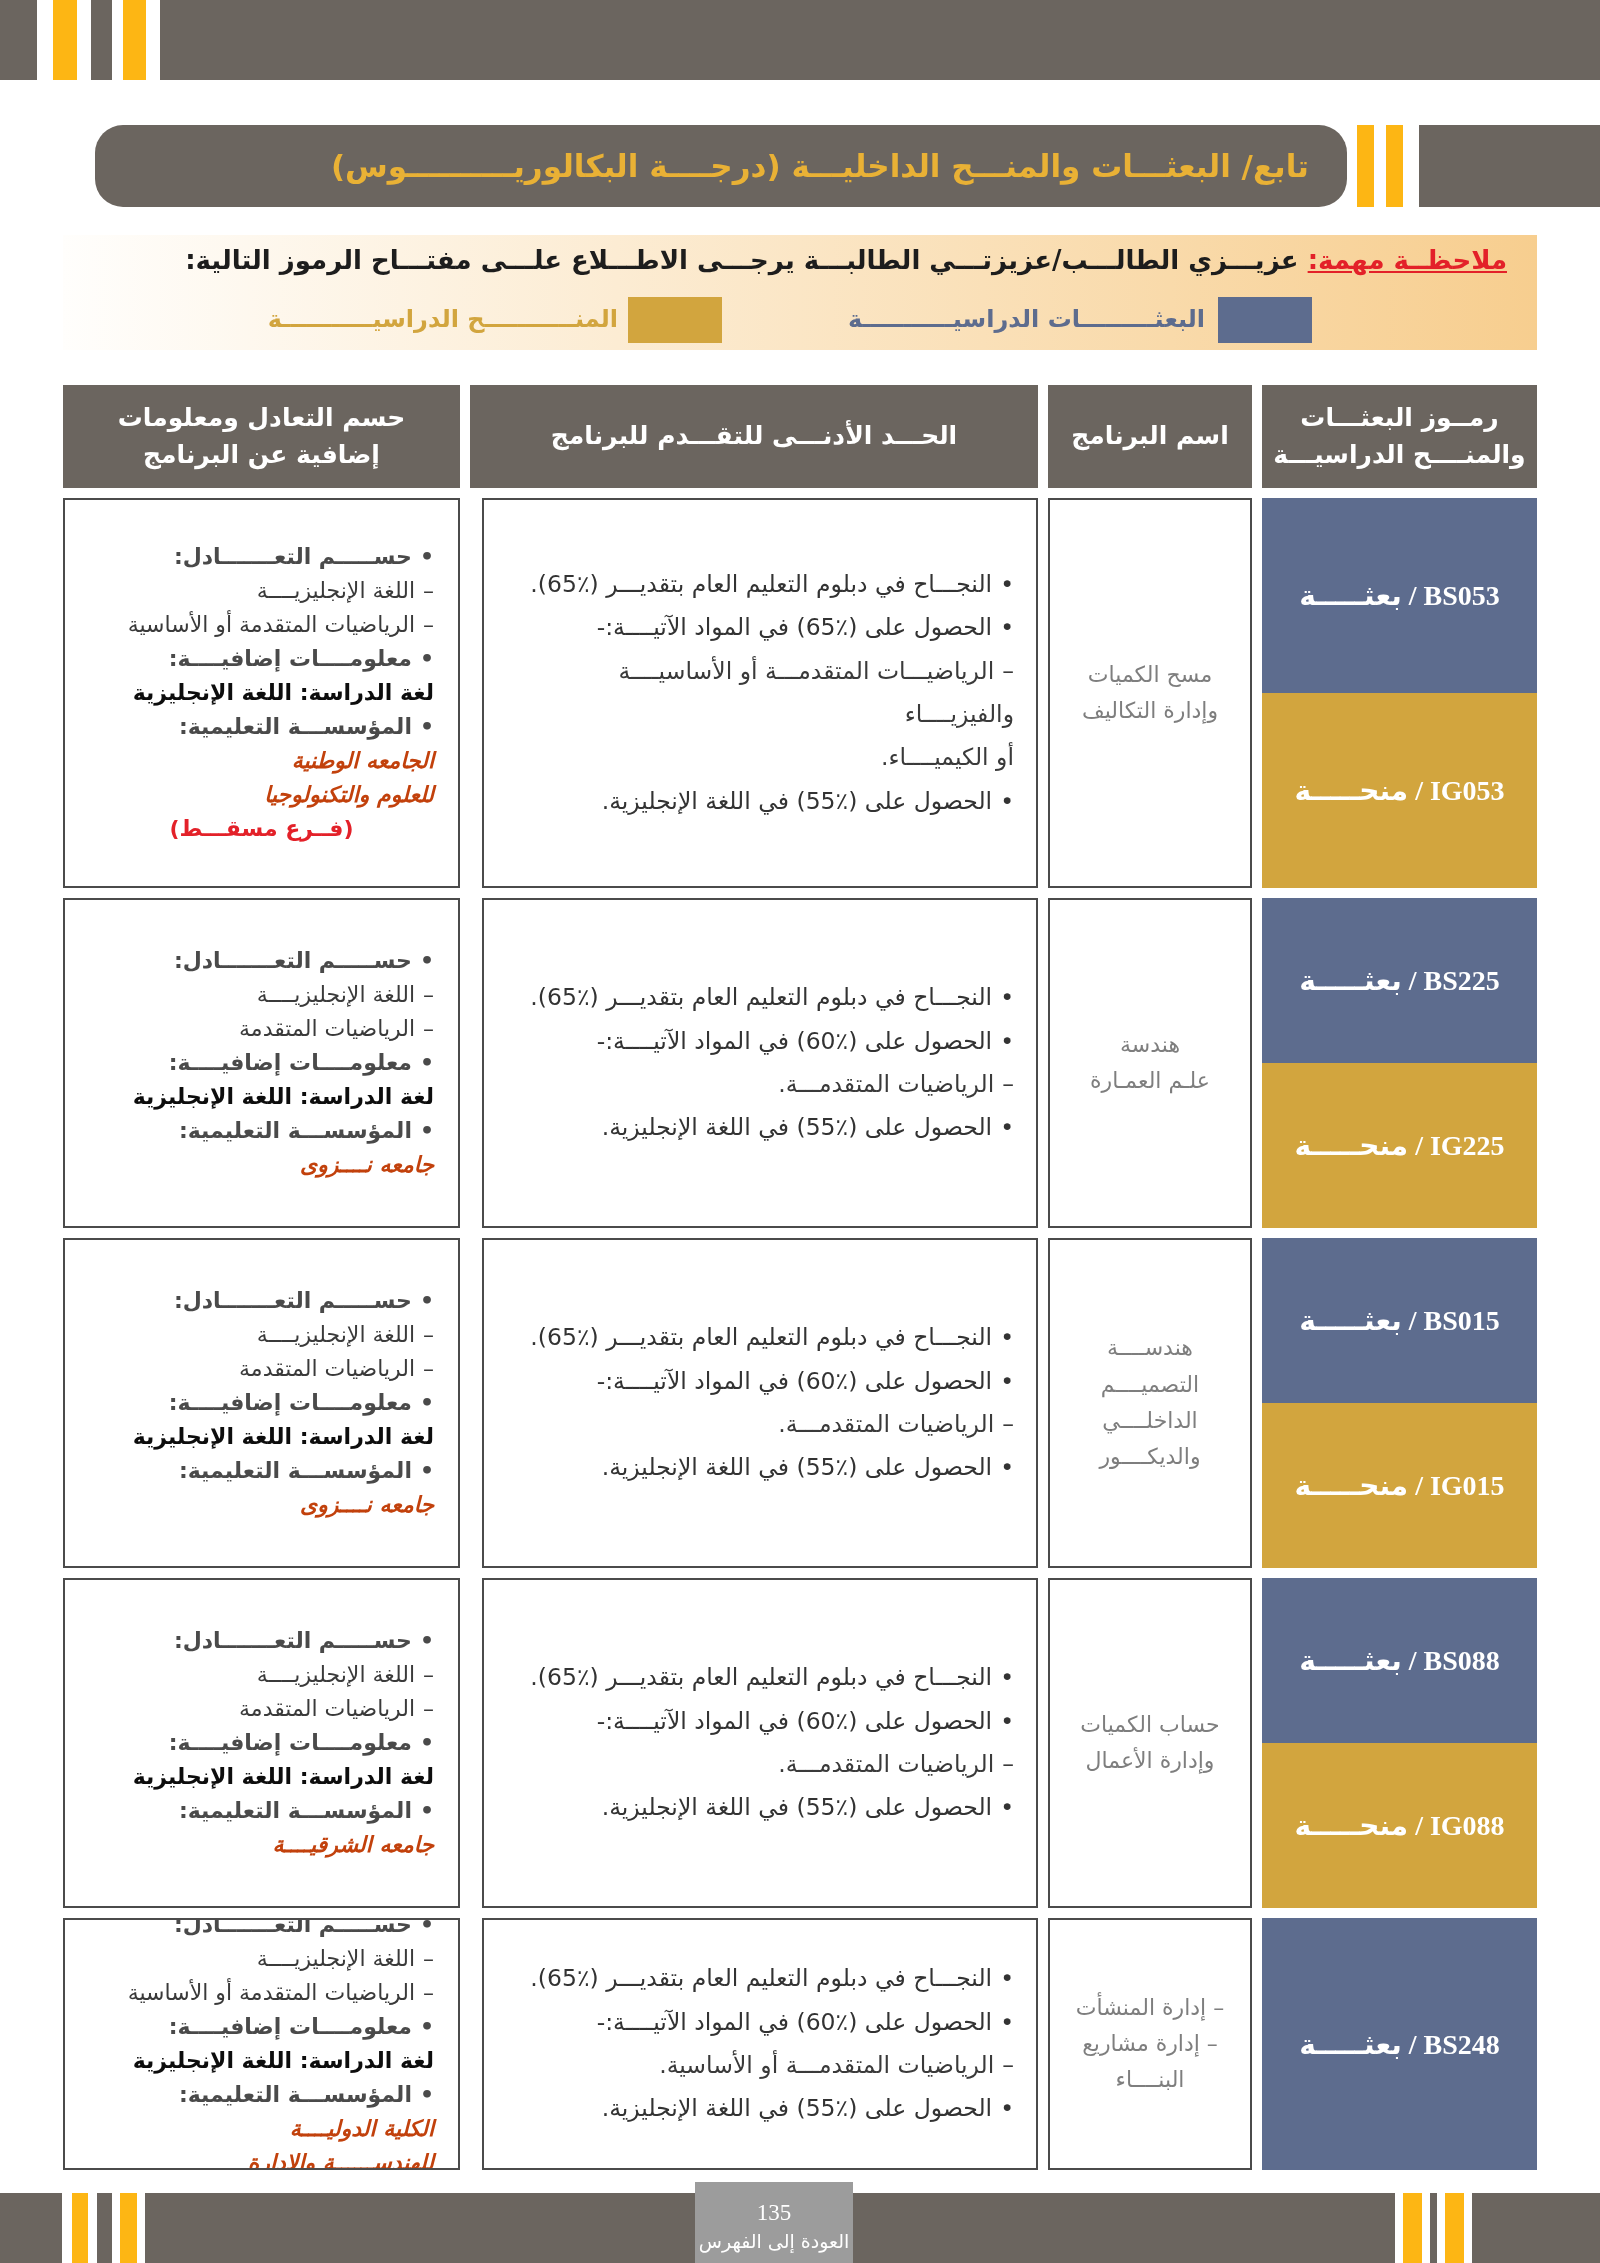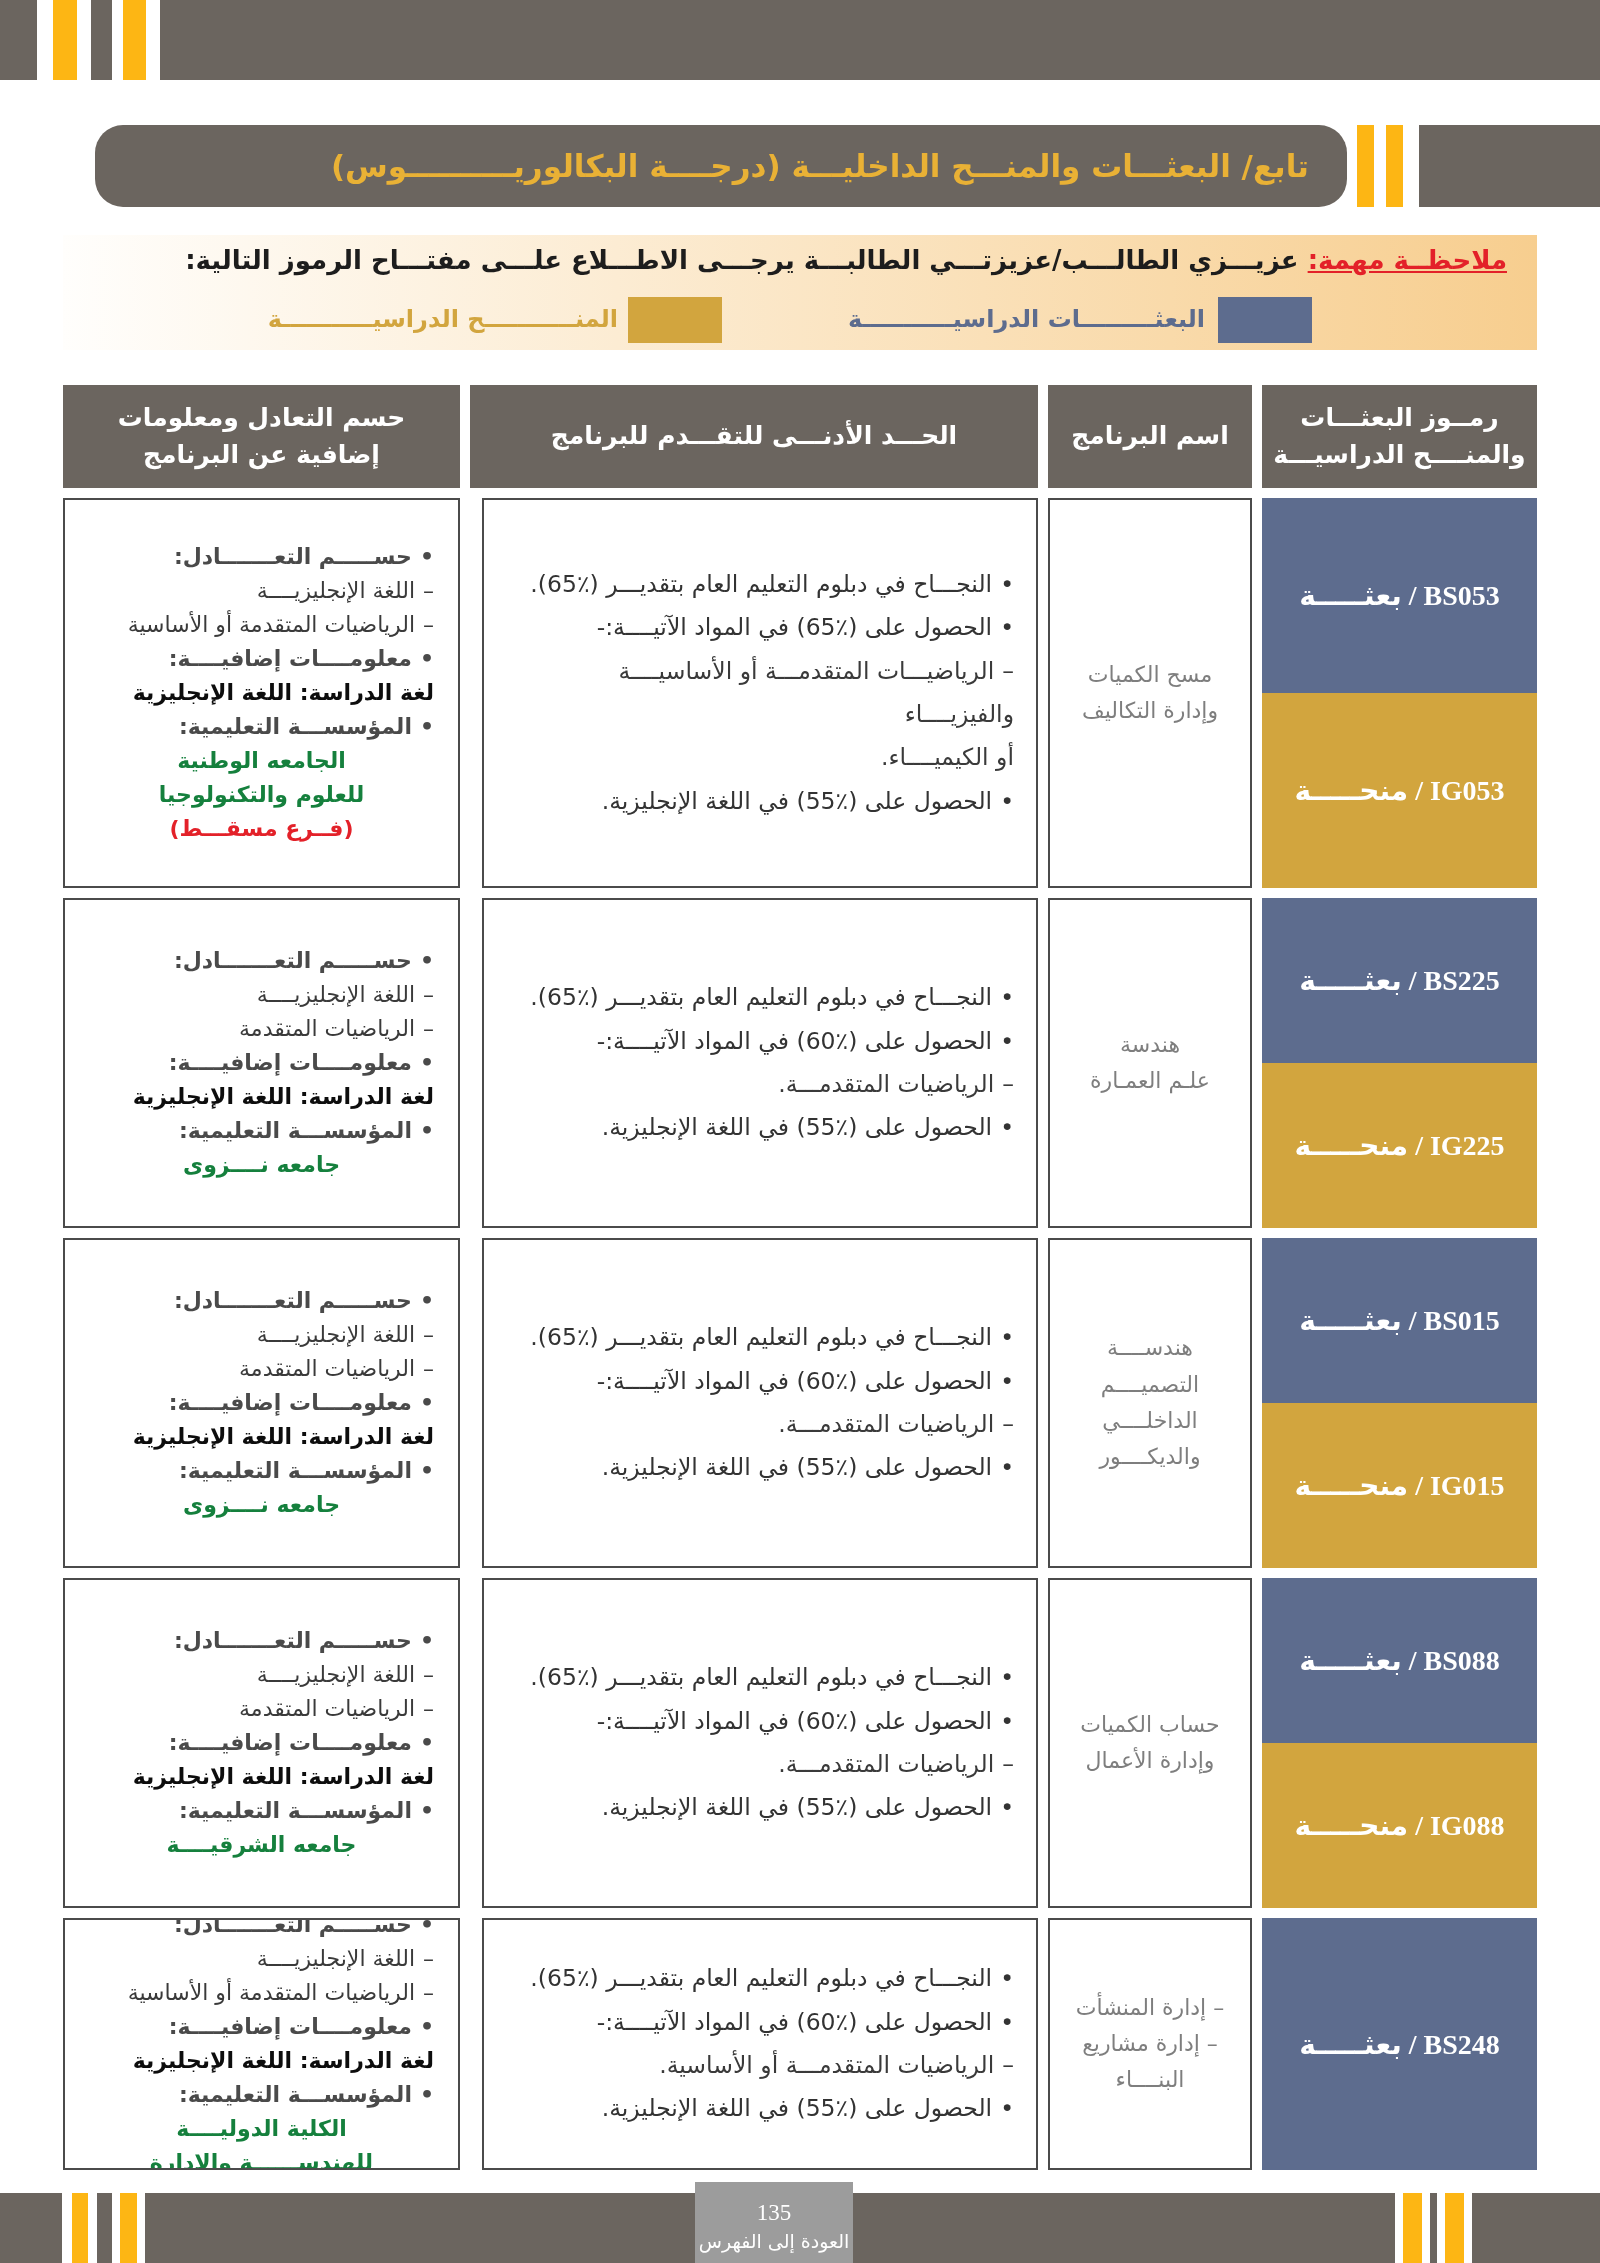--- a/index.html
+++ b/index.html
@@ -79,21 +79,21 @@
   .req-cell{display:flex;flex-direction:column;justify-content:center;padding:6px 22px;margin-left:12px;}
   .req-cell .line{font-size:23.5px;color:#333333;line-height:1.85;text-align:right;}
   .info-cell{display:flex;flex-direction:column;justify-content:center;padding:6px 24px;}
   .info-cell .line{font-size:22px;line-height:1.55;text-align:right;}
   .line .marker{margin-left:8px;}
   .line .txt{white-space:pre-line;}
   .line.bullet{color:#4a4a4a;font-weight:bold;}
   .req-cell .line.bullet{color:#333333;font-weight:normal;}
   .line.dash{color:#3a3a3a;}
   .line.bold{color:#0d0d0d;font-weight:bold;}
-  .line.bold-center{color:#15803d;font-weight:bold;text-align:center;white-space:pre-line;line-height:1.55;}
+  .line.bold-center{color:#c2410c;font-weight:bold;white-space:pre-line;line-height:1.55;font-style:italic;}
   .line.red-center{color:var(--note-red,#E32129);font-weight:bold;text-align:center;}
 
   
   .footer-badge{
     left:695px;top:2182px;width:158px;height:87px;
     background:var(--badge-gray,#9C9C9C);
     display:flex;flex-direction:column;align-items:center;justify-content:center;
     color:#ffffff;cursor:pointer;z-index:3;
   }
   .footer-badge .page-num{font-size:23px;font-family:"Liberation Serif","DejaVu Sans",serif;}

